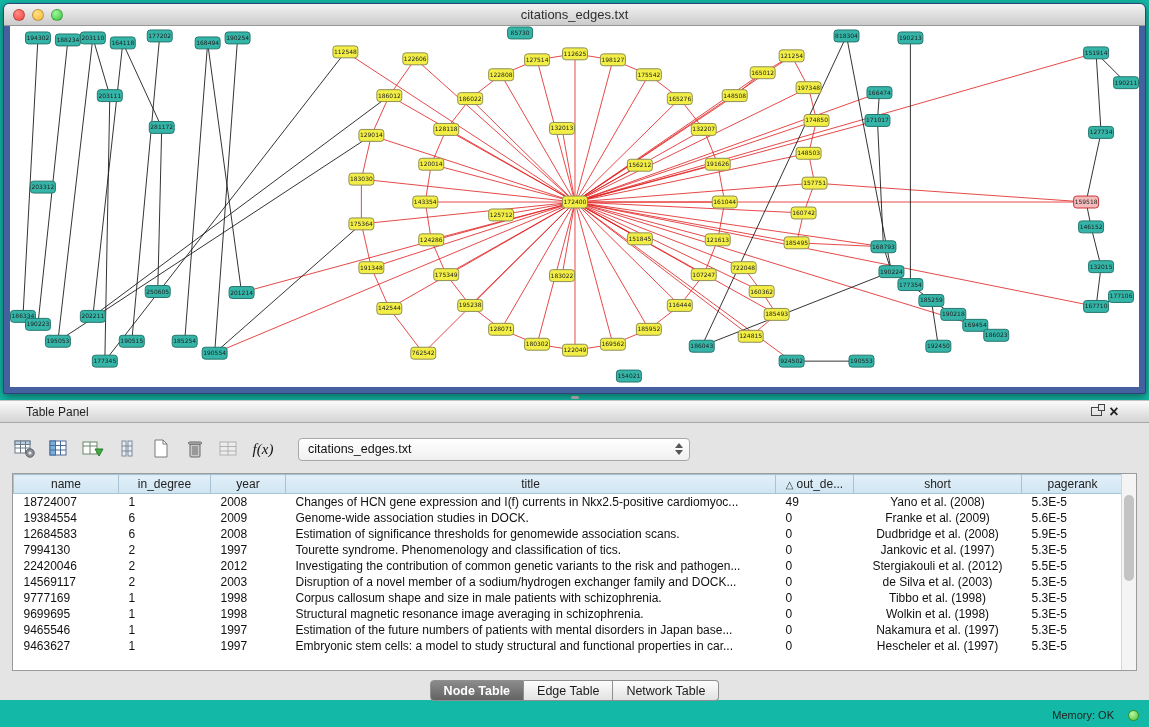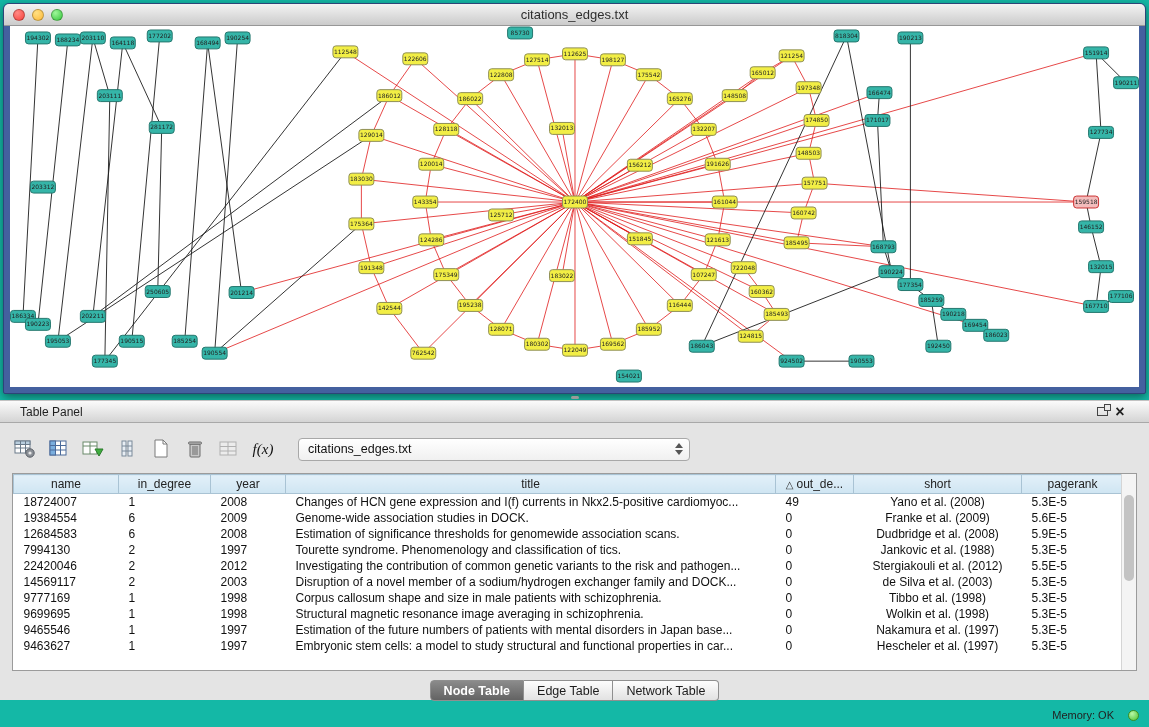--- a/index.html
+++ b/index.html
@@ -24,21 +24,21 @@
 
   
   .splitter { position:absolute; left:0; top:394px; width:1149px; height:6px; }
   .splitter .grip { position:absolute; left:50%; top:2px; width:8px; height:3px;
     margin-left:-4px; background:#9a9a9a; border-radius:2px; }
 
   
   .table-panel { position:absolute; left:0; top:400px; width:1149px; height:300px; background:#e4e4e4; }
   .panel-header { height:23px; background:linear-gradient(#fbfbfb,#d4d4d4);
     border-top:1px solid #c2c2c2; border-bottom:1px solid #a8a8a8;
-    display:flex; align-items:center; padding:0 20px; font-size:12px; color:#1f1f1f; }
+    display:flex; align-items:center; padding:0 26px; font-size:12px; color:#1f1f1f; }
   .ph-spacer { flex:1; }
   .ph-btn { width:18px; height:16px; display:flex; align-items:center; justify-content:center;
     color:#333; cursor:default; }
   .float-ic { width:11px; height:9px; border:1.5px solid #444; position:relative; }
   .float-ic::after { content:""; position:absolute; right:-4px; top:-4px; width:5px; height:5px; border:1.5px solid #444; background:#e9e9e9; }
   .close-x { font-size:16px; font-weight:bold; line-height:14px; color:#222; }
 
   .panel-inner { padding:10px 12px 0 12px; }
   .toolbar { display:flex; align-items:center; gap:8px; height:32px; margin-bottom:8px; }
   .tb-btn { width:26px; height:26px; display:flex; align-items:center; justify-content:center; border-radius:3px; }
@@ -782,21 +782,21 @@
     <td>0</td>
     <td class="center">Dudbridge et al. (2008)</td>
     <td>5.9E-5</td>
   </tr>
               <tr>
     <td>7994130</td>
     <td>2</td>
     <td>1997</td>
     <td>Tourette syndrome. Phenomenology and classification of tics.</td>
     <td>0</td>
-    <td class="center">Jankovic et al. (1988)</td>
+    <td class="center">Jankovic et al. (1997)</td>
     <td>5.3E-5</td>
   </tr>
               <tr>
     <td>22420046</td>
     <td>2</td>
     <td>2012</td>
     <td>Investigating the contribution of common genetic variants to the risk and pathogen...</td>
     <td>0</td>
     <td class="center">Stergiakouli et al. (2012)</td>
     <td>5.5E-5</td>

